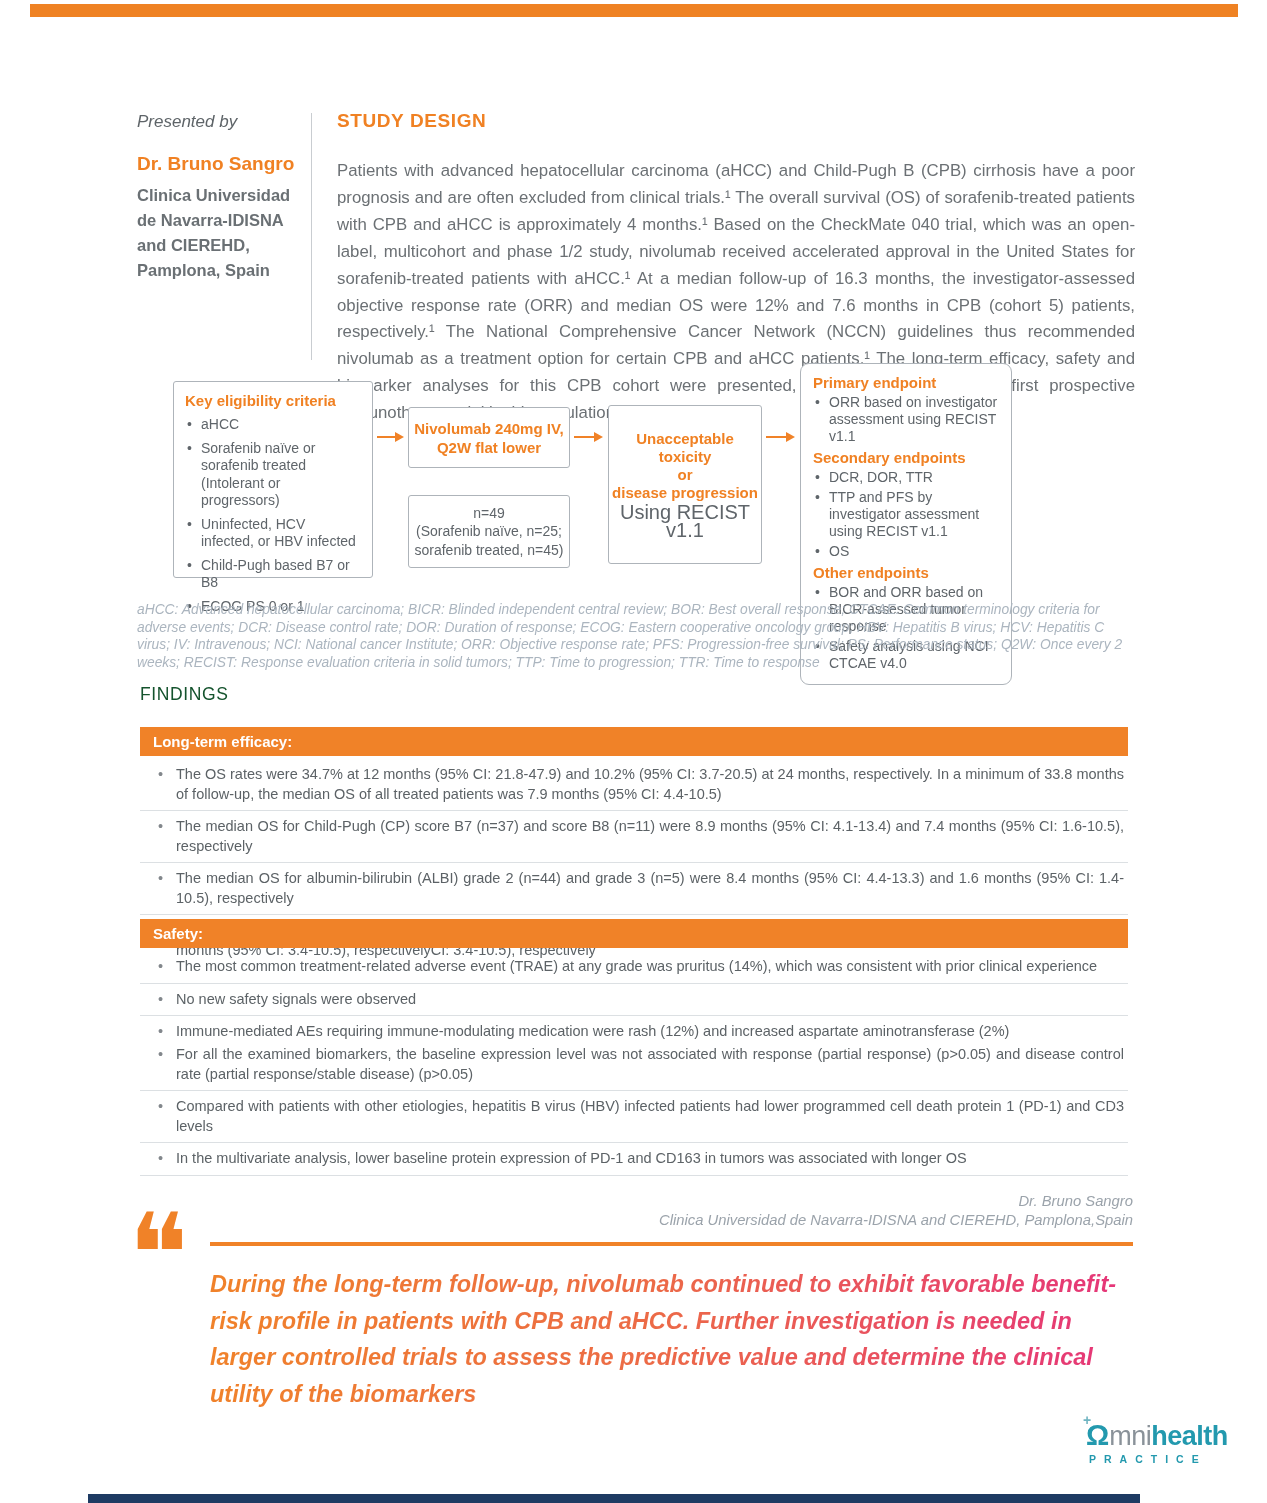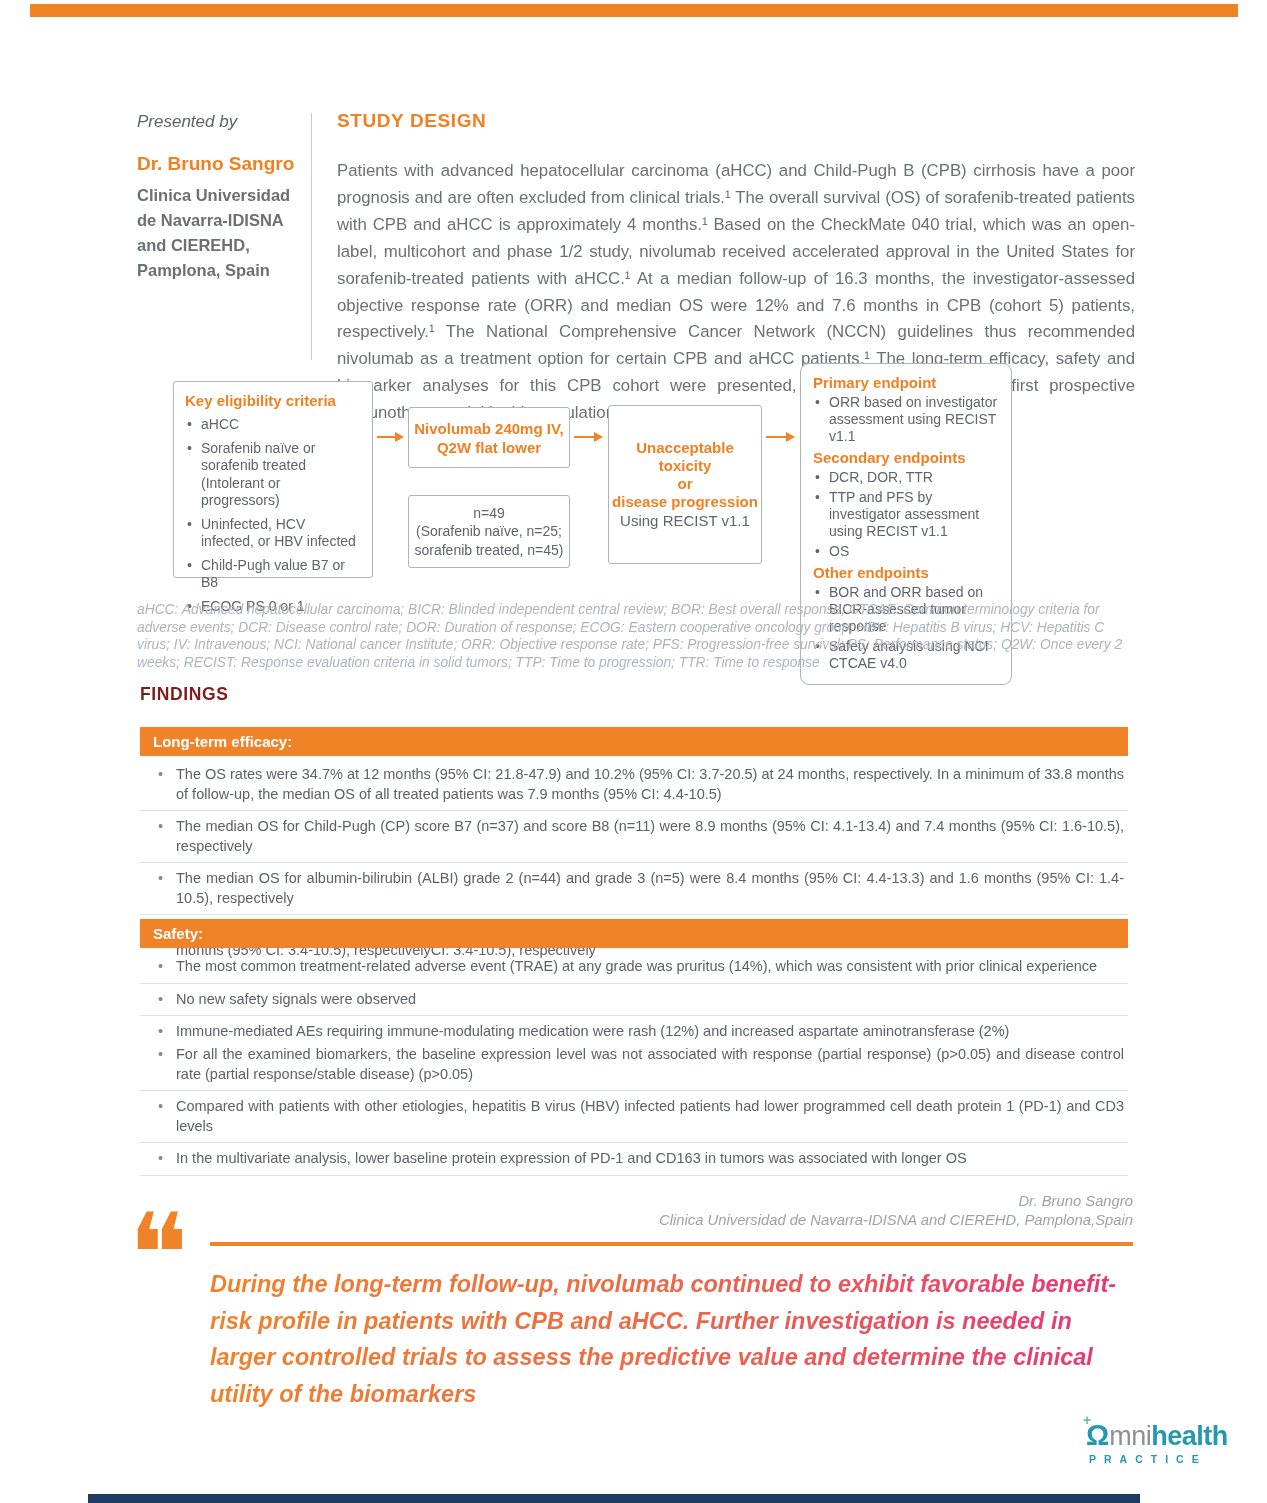--- a/index.html
+++ b/index.html
@@ -25,36 +25,36 @@
   .dbox { position:absolute; border:1px solid #AEB4BA; border-radius:3px; background:#fff; box-sizing:border-box; }
   .box-elig { left:173px; top:381px; width:200px; height:197px; padding:10px 11px; }
   .box-elig h3 { margin:0 0 7px 0; font-size:15px; color:#F08123; }
   .dlist { list-style:none; margin:0; padding:0; }
   .dlist li { position:relative; padding-left:16px; margin-bottom:6px; font-size:14px; line-height:17.5px; color:#5F656A; }
   .dlist li::before { content:"•"; position:absolute; left:2px; color:#5F656A; }
   .box-nivo { left:408px; top:407px; width:162px; height:61px; display:flex; flex-direction:column; justify-content:center; text-align:center; font-size:15px; font-weight:bold; color:#F08123; line-height:19px; }
   .box-n { left:408px; top:495px; width:162px; height:73px; display:flex; flex-direction:column; justify-content:center; text-align:center; font-size:14px; color:#5F656A; line-height:18.5px; }
   .box-tox { left:608px; top:405px; width:154px; height:159px; display:flex; flex-direction:column; justify-content:center; text-align:center; }
   .box-tox .b { font-size:15px; font-weight:bold; color:#F08123; line-height:18px; }
-  .box-tox .n { font-size:15px; color:#5F656A; line-height:18px; margin-top:1px; }
+  .box-tox .n { font-size:20px; color:#5F656A; line-height:18px; margin-top:1px; }
   .box-endpoints { left:800px; top:363px; width:212px; min-height:229px; border-radius:9px; padding:9px 12px; }
   .box-endpoints h4 { margin:0 0 2px 0; font-size:15px; color:#F08123; line-height:19px; }
   .box-endpoints .dlist li { font-size:14px; line-height:17px; margin-bottom:3px; }
   .arrow { position:absolute; height:2px; background:#F08228; }
   .arrow::after { content:""; position:absolute; right:-8px; top:-4px; width:0; height:0;
     border-left:9px solid #F08228; border-top:5px solid transparent; border-bottom:5px solid transparent; }
   .arrow1 { left:377px; top:436px; width:19px; }
   .arrow2 { left:574px; top:436px; width:21px; }
   .arrow3 { left:766px; top:436px; width:21px; }
 
   
   .abbrev { position:absolute; left:137px; top:601px; width:1000px; font-size:13.8px; font-style:italic; color:#ABB5BF; line-height:17.6px; }
 
   
-  .findings-title { position:absolute; left:140px; top:684px; font-size:17.5px; font-weight:bold; color:#7f1d1d; letter-spacing:0.6px; }
+  .findings-title { position:absolute; left:140px; top:684px; font-size:17.5px; font-weight:normal; color:#14532d; letter-spacing:0.6px; }
   .fsec { position:absolute; left:140px; width:988px; }
   .fsec1 { top:727px; } .fsec2 { top:919px; } .fsec3 { top:1036px; }
   .fbar { height:29px; background:#F08228; color:#ffffff; font-weight:bold; font-size:15px; display:flex; align-items:center; padding-left:13px; box-sizing:border-box; }
   .fgroup { margin-top:3px; }
   .frow { position:relative; padding:6px 4px 6px 36px; font-size:14.5px; color:#5C6266; line-height:19.5px; text-align:justify; }
   .frow + .frow { border-top:1px solid #DCE0E3; }
   .frow::before { content:"•"; position:absolute; left:18px; color:#82878c; }
   .frow.trail { border-bottom:1px solid #DCE0E3; }
 
   
@@ -95,21 +95,21 @@
 
   <div class="sd-title">STUDY DESIGN</div>
   <div class="sd-paragraph">Patients with advanced hepatocellular carcinoma (aHCC) and Child-Pugh B (CPB) cirrhosis have a poor prognosis and are often excluded from clinical trials.¹ The overall survival (OS) of sorafenib-treated patients with CPB and aHCC is approximately 4 months.¹ Based on the CheckMate 040 trial, which was an open-label, multicohort and phase 1/2 study, nivolumab received accelerated approval in the United States for sorafenib-treated patients with aHCC.¹ At a median follow-up of 16.3 months, the investigator-assessed objective response rate (ORR) and median OS were 12% and 7.6 months in CPB (cohort 5) patients, respectively.¹ The National Comprehensive Cancer Network (NCCN) guidelines thus recommended nivolumab as a treatment option for certain CPB and aHCC patients.¹ The long-term efficacy, safety and biomarker analyses for this CPB cohort were presented, which was probably the first prospective immunotherapy trial in this population.¹</div>
 
   <div class="dbox box-elig">
     <h3>Key eligibility criteria</h3>
     <ul class="dlist">
       <li>aHCC</li>
       <li>Sorafenib naïve or sorafenib treated (Intolerant or progressors)</li>
       <li>Uninfected, HCV infected, or HBV infected</li>
-      <li>Child-Pugh value B7 or B8</li>
+      <li>Child-Pugh based B7 or B8</li>
       <li>ECOG PS 0 or 1</li>
     </ul>
   </div>
 
   <div class="arrow arrow1"></div>
 
   <div class="dbox box-nivo">
     <div>Nivolumab 240mg IV,</div>
     <div>Q2W flat lower</div>
   </div>

